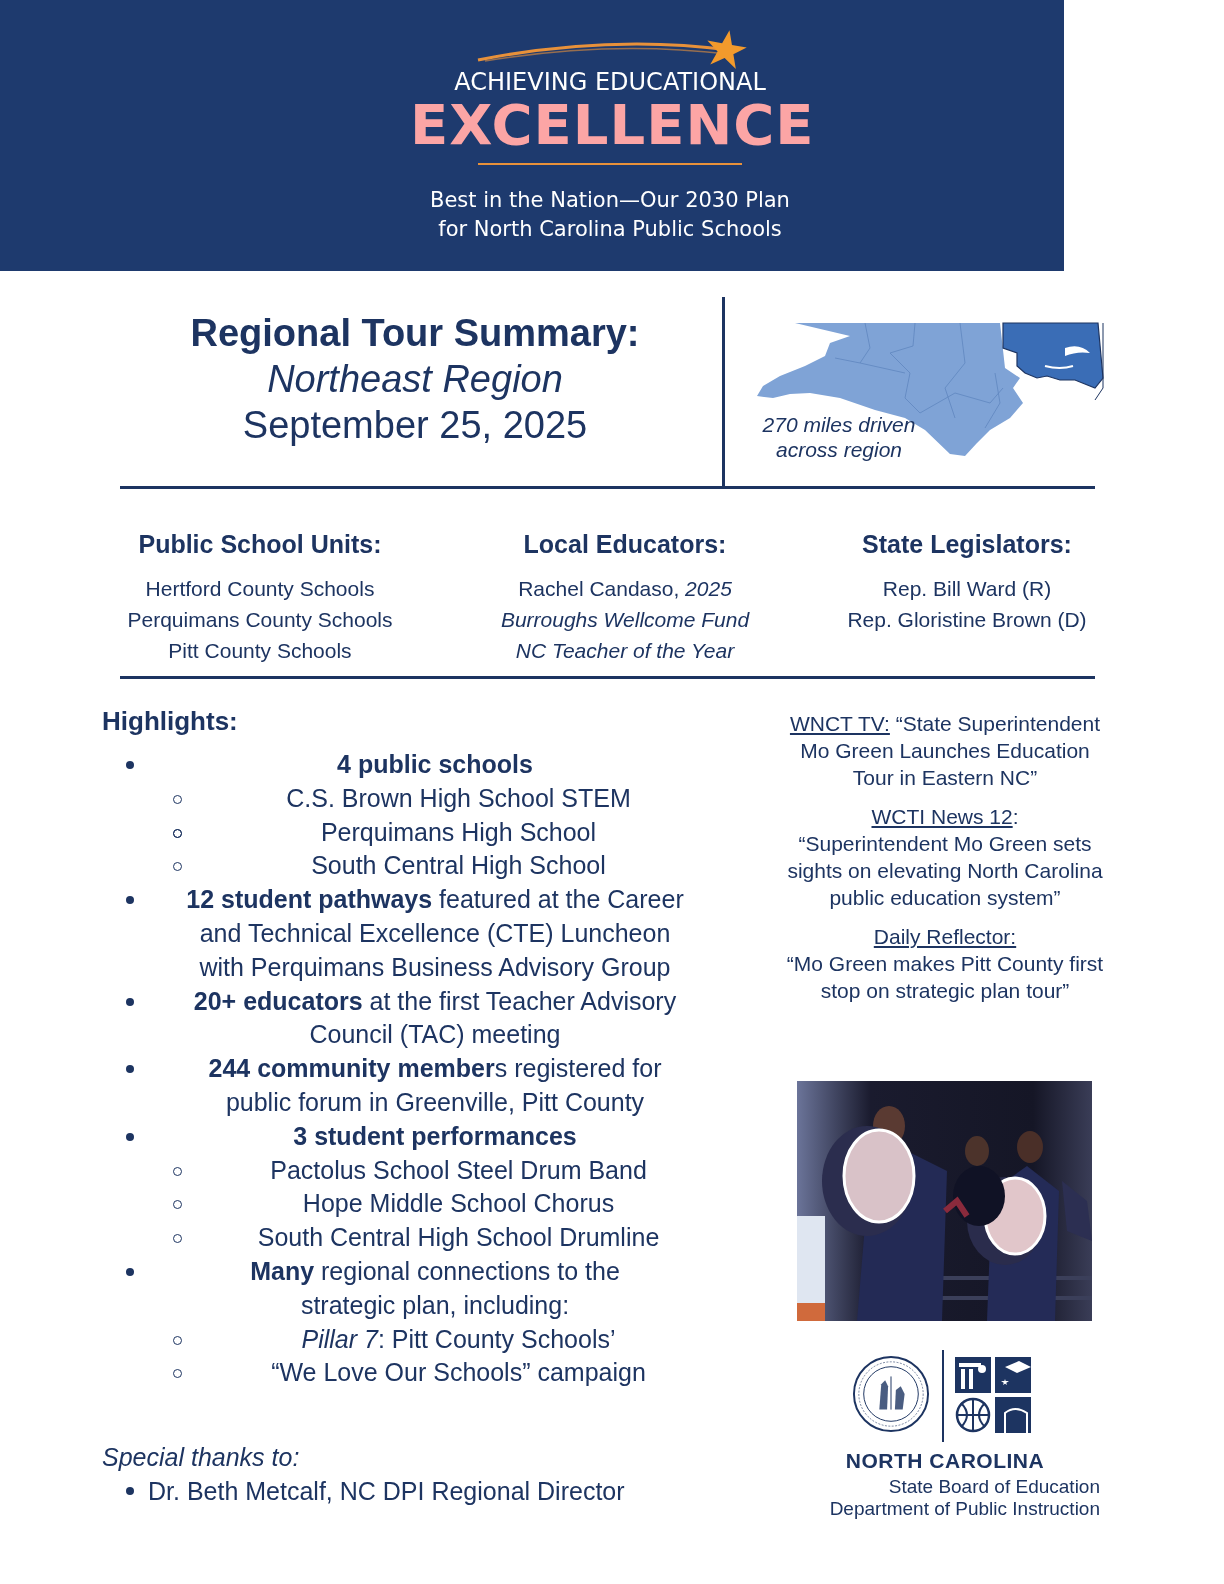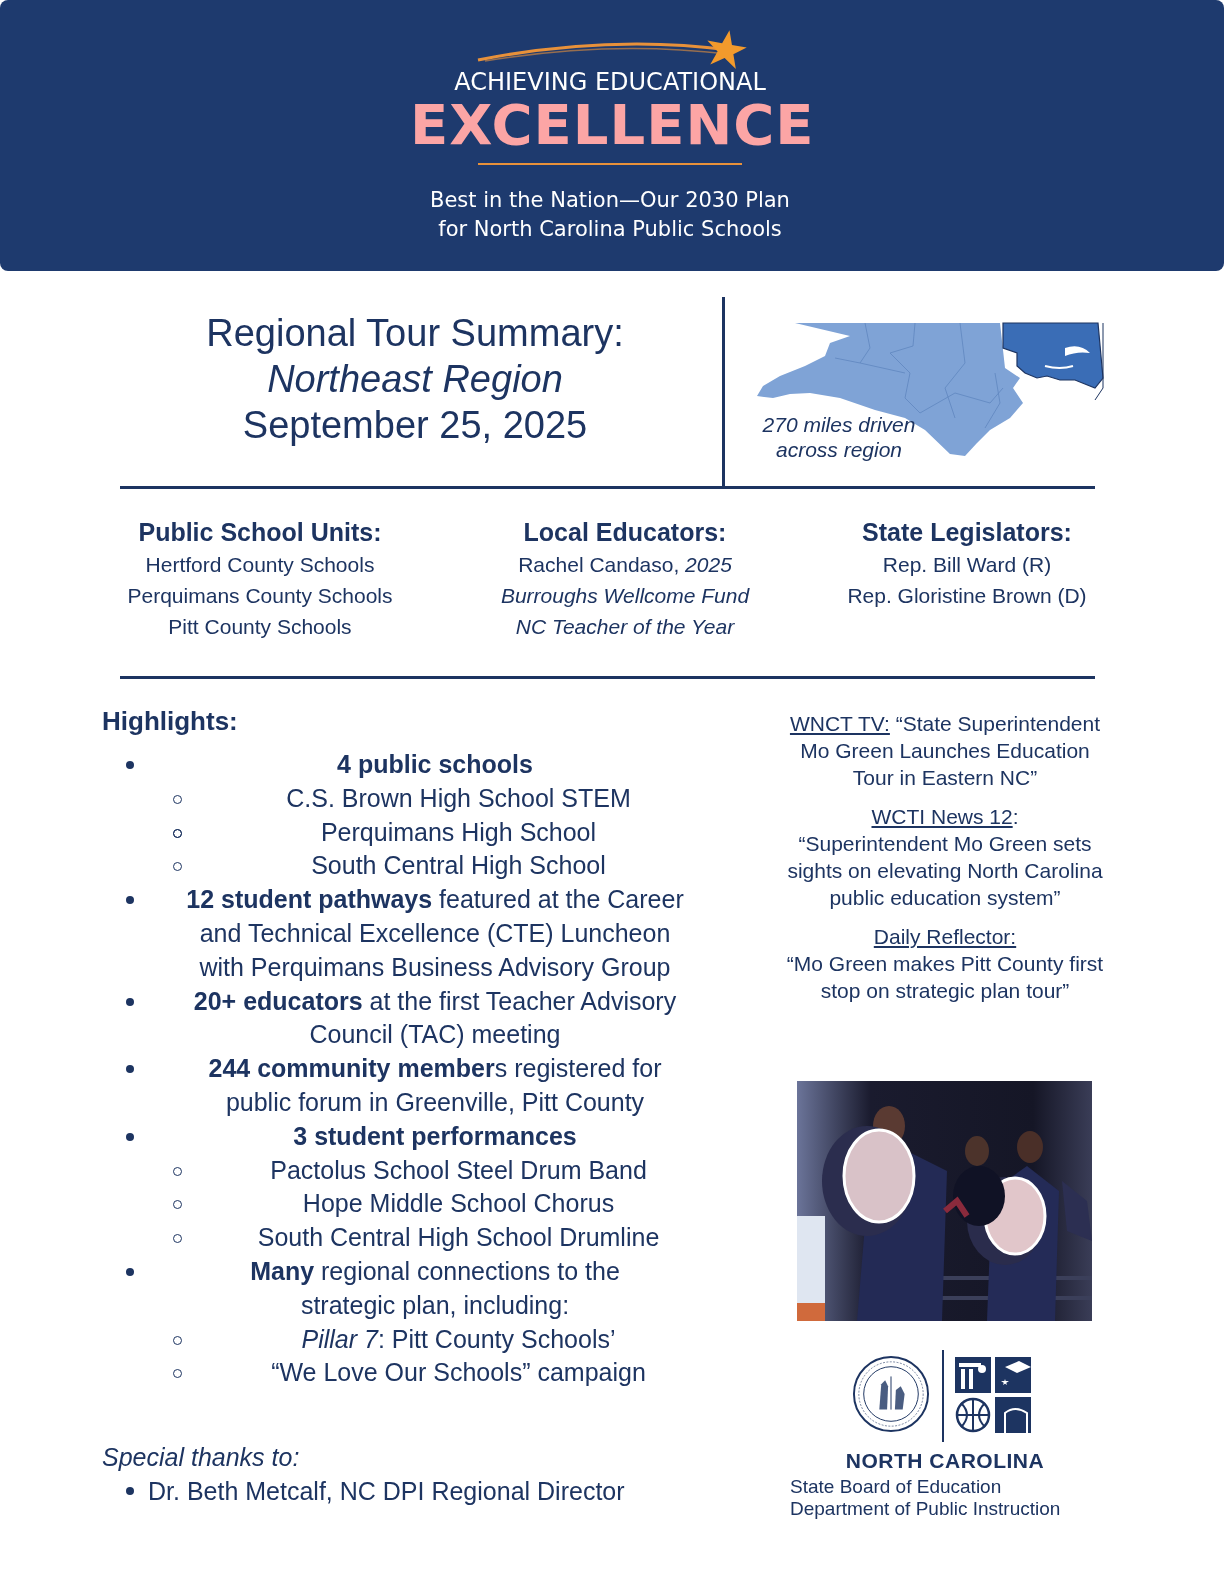--- a/index.html
+++ b/index.html
@@ -1,46 +1,46 @@
 <!DOCTYPE html>
 <html><head>
 <meta charset="utf-8">
 <style>
   html, body { margin: 0; padding: 0; background: #ffffff; }
   body { width: 1224px; height: 1584px; position: relative; overflow: hidden;
          font-family: "Liberation Sans", sans-serif; color: #1d3461; }
   .navy { color: #1d3461; }
 
   
-  .banner { position: absolute; left: 0; top: 0; width: 1224px; height: 271px; background: #1e3a6e; border-radius: 8px; }
+  .banner { position: absolute; left: 0; top: 0; width: 1064px; height: 271px; background: #1e3a6e; }
   .logo { position: absolute; left: 410px; top: 28px; width: 400px; height: 150px; }
   .logo-small { position: absolute; left: 0; top: 40px; width: 400px; text-align: center;
                 color: #ffffff; font-family: "DejaVu Sans", sans-serif; font-size: 24px; letter-spacing: 0px; }
   .logo-big { position: absolute; left: 0; top: 64px; width: 400px; text-align: center;
               color: #fca5a5; font-family: "DejaVu Sans", sans-serif; font-weight: bold; font-size: 56px; letter-spacing: 1px; }
   .logo-arc { position: absolute; left: 0; top: 0; }
   .logo-rule { position: absolute; left: 478px; top: 163px; width: 264px; height: 2px; background: #e8913a; }
   .tagline { position: absolute; left: 300px; top: 186px; width: 620px; text-align: center; color: #ffffff;
              font-family: "DejaVu Sans", sans-serif; font-size: 21px; line-height: 29px; }
 
   
   .title-block { position: absolute; left: 120px; top: 310px; width: 590px; text-align: center; }
-  .title-main { font-size: 38px; font-weight: normal; line-height: 46px; }
+  .title-main { font-size: 38px; font-weight: bold; line-height: 46px; }
   .title-region { font-size: 38px; font-style: italic; line-height: 46px; }
   .title-date { font-size: 38px; line-height: 46px; }
   .vdivider { position: absolute; left: 722px; top: 297px; width: 3px; height: 190px; background: #1d3461; }
   .hrule { position: absolute; left: 120px; width: 975px; height: 3px; background: #1d3461; }
 
   .map { position: absolute; left: 755px; top: 318px; }
   .map-caption { position: absolute; left: 744px; top: 412px; width: 190px; text-align: center;
                  font-style: italic; font-size: 21px; line-height: 25px; color: #1d3461; }
 
   
   .col { position: absolute; top: 515px; text-align: center; }
-  .col h3 { margin: 0; font-size: 25px; line-height: 34px; font-weight: bold; }
+  .col h3 { margin: 12px; font-size: 25px; line-height: 34px; font-weight: bold; }
   .col div.item { font-size: 21px; line-height: 31px; }
   .it { font-style: italic; }
 
   
   .hl-head { position: absolute; left: 102px; top: 704px; font-size: 26px; font-weight: bold; line-height: 34px; }
   .hl-list { position: absolute; left: 122px; top: 748px; width: 600px; font-size: 25px; line-height: 33.8px; text-align: center; }
   .li1 { position: relative; padding-left: 26px; }
   .li1 .dot { position: absolute; left: 4px; top: 13px; width: 8px; height: 8px; border-radius: 50%; background: #1d3461; }
   .li2 { position: relative; padding-left: 73px; }
   .li2 .ring { position: absolute; left: 51px; top: 13px; width: 7px; height: 7px; border-radius: 50%; border: 1.3px solid #1d3461; }
@@ -57,21 +57,21 @@
   .outlet { text-decoration: underline; }
 
   .photo { position: absolute; left: 797px; top: 1081px; width: 295px; height: 240px; overflow: hidden; background: #1a1f3c; }
 
   
   .footer-logo { position: absolute; left: 790px; top: 1345px; width: 310px; height: 180px; }
   .seal { position: absolute; left: 62px; top: 10px; width: 78px; height: 78px; }
   .logo-vline { position: absolute; left: 152px; top: 5px; width: 2px; height: 92px; background: #1d3461; }
   .dpi-mark { position: absolute; left: 165px; top: 12px; width: 76px; height: 76px; }
   .nc-title { position: absolute; left: 0; top: 104px; width: 310px; text-align: center; font-size: 21px; font-weight: bold; letter-spacing: 0.5px; }
-  .nc-sub { position: absolute; left: 0; width: 310px; text-align: left; font-size: 19px; line-height: 22px; }
+  .nc-sub { position: absolute; left: 0; width: 310px; text-align: right; font-size: 19px; line-height: 22px; }
 </style>
 </head>
 <body>
 
 <div class="banner">
   <div class="logo">
     <svg class="logo-arc" width="400" height="60" viewBox="0 0 400 60">
       <path d="M 68 32 Q 200 6 320 22" stroke="#e8913a" stroke-width="3" fill="none"></path>
       <path d="M 75 33 Q 200 12 318 26" stroke="#e8913a" stroke-width="1.5" fill="none" opacity="0.6"></path>
       <polygon points="318,0 323,14 338,14 326,23 331,37 318,28 305,37 310,23 298,14 313,14" fill="#f39a2c" transform="translate(-2,2) rotate(10 318 20)"></polygon>

